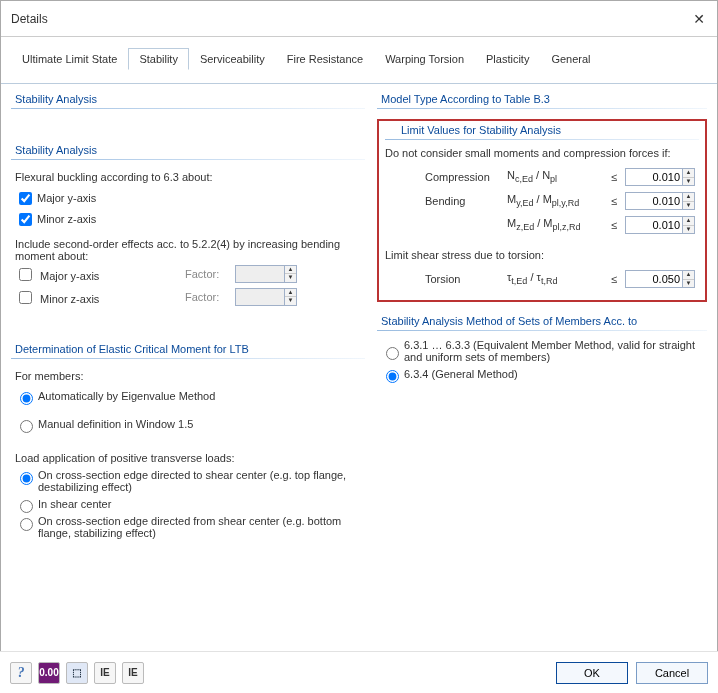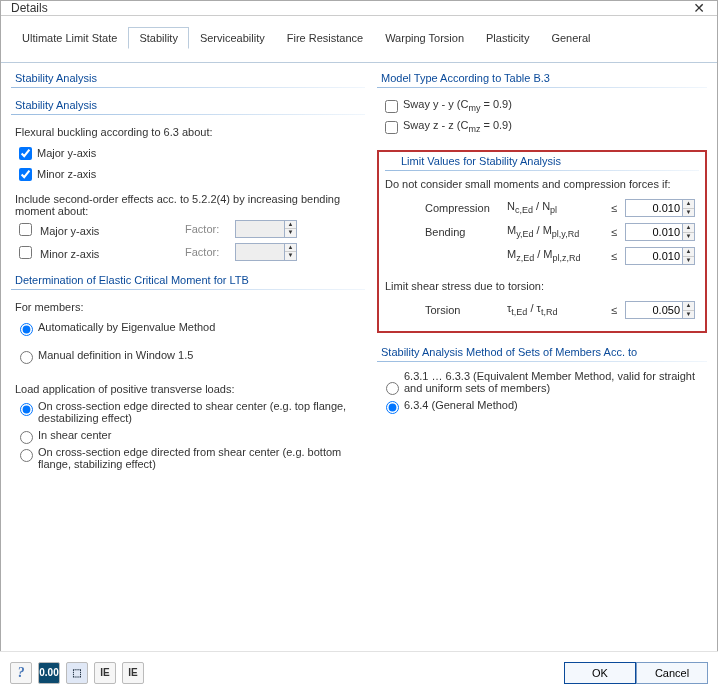--- a/index.html
+++ b/index.html
@@ -8,21 +8,21 @@
     font-family: "Segoe UI", Arial, sans-serif;
     font-size: 11px;
     color: #333;
     background: #fff;
     width: 718px;
     height: 693px;
     overflow: hidden;
     border: 1px solid #aaa;
   }
   .titlebar {
-    height: 15px;
+    height: 36px;
     display: flex;
     align-items: center;
     justify-content: space-between;
     padding: 0 8px 0 10px;
     border-bottom: 1px solid #ccc;
     background: #fff;
   }
   .titlebar-title { font-size: 12px; }
   .close-x { font-size: 14px; cursor: pointer; padding: 0 4px; font-family: Arial; }
   .tabbar {
@@ -44,21 +44,21 @@
     border: 1px solid #bcd;
     border-bottom: 1px solid #fff;
     background: #fff;
   }
   .content {
     display: flex;
     padding: 2px 10px 0 10px;
     height: 592px;
   }
   .col { display: flex; flex-direction: column; }
-  .col-left { width: 360px; padding-right: 6px; }
+  .col-left { width: 360px; padding-right: 6px; gap: 24px; }
   .col-right { flex: 1; padding-left: 6px; }
   .group {
     margin-top: 4px;
   }
   .group-title {
     color: #0a4a9a;
     font-size: 11px;
     padding: 3px 4px 3px 4px;
   }
   .group-hr {
@@ -112,23 +112,23 @@
     background:#fff;
   }
   .footer .icons { display:flex; gap:6px; }
   .footer .ficon {
     width: 22px; height: 22px; border:1px solid #bbb;
     display:flex; align-items:center; justify-content:center;
     font-size:10px; font-weight:bold; background:#f6f6f6; cursor:pointer;
     border-radius:2px;
   }
   .ficon.q { font-family: Georgia, serif; color:#4a78b8; font-style:italic; font-size:14px;}
-  .ficon.green { background:#0c4a6e; color:#fff; }
+  .ficon.green { background:#701a75; color:#fff; }
   .ficon.blue { background:#e0e8f6; color:#234; }
-  .footer .btns { margin-left:auto; display:flex; }
+  .footer .btns { margin-left:auto; display:flex; gap:8px; }
   .btn {
     min-width: 72px; height: 22px;
     border: 1px solid #7a9cc6;
     background: #f4f8fd;
     font-size:11px; cursor:pointer;
     padding: 0 10px;
   }
   .btn.default { border-color:#0a4a9a; }
   .gap6 { height: 6px; }
   .sec-margin { margin-top: 10px; }
@@ -238,30 +238,20 @@
           <span style="flex:1">On cross-section edge directed from shear center (e.g. bottom flange, stabilizing effect)</span>
         </div>
       </div>
     </div>
   </div>
 
   <div class="col col-right">
     <div class="group">
       <div class="group-title">Model Type According to Table B.3</div>
       <div class="group-hr"></div>
-      <div class="group-body">
-        <div class="row">
-          <input type="checkbox" class="chk" style="">
-          <span>Sway y - y (C<sub>my</sub> = 0.9)</span>
-        </div>
-        <div class="row">
-          <input type="checkbox" class="chk" style="">
-          <span>Sway z - z (C<sub>mz</sub> = 0.9)</span>
-        </div>
-      </div>
     </div>
 
     <div class="limit-box">
       <div class="group-title" style="padding-left:16px">Limit Values for Stability Analysis</div>
       <div class="group-hr"></div>
       <div class="row">Do not consider small moments and compression forces if:</div>
       <table class="limit-table">
         <tbody>
             <tr>
           <td style="width:80px">Compression</td>
@@ -326,21 +316,21 @@
           </td>
         </tr>
       </tbody>
         </table>
     </div>
 
     <div class="group sec-margin">
       <div class="group-title">Stability Analysis Method of Sets of Members Acc. to</div>
       <div class="group-hr"></div>
       <div class="group-body">
-        <div class="row" style="align-items:flex-end">
+        <div class="row" style="align-items:center">
           <input type="radio" name="ms" class="rdo" style="margin-top: 2px;">
           <span style="flex:1">6.3.1 … 6.3.3 (Equivalent Member Method, valid for straight and uniform sets of members)</span>
         </div>
         <div class="row">
           <input type="radio" name="ms" class="rdo" checked="" style="">
           <span>6.3.4  (General Method)</span>
         </div>
       </div>
     </div>
   </div>

